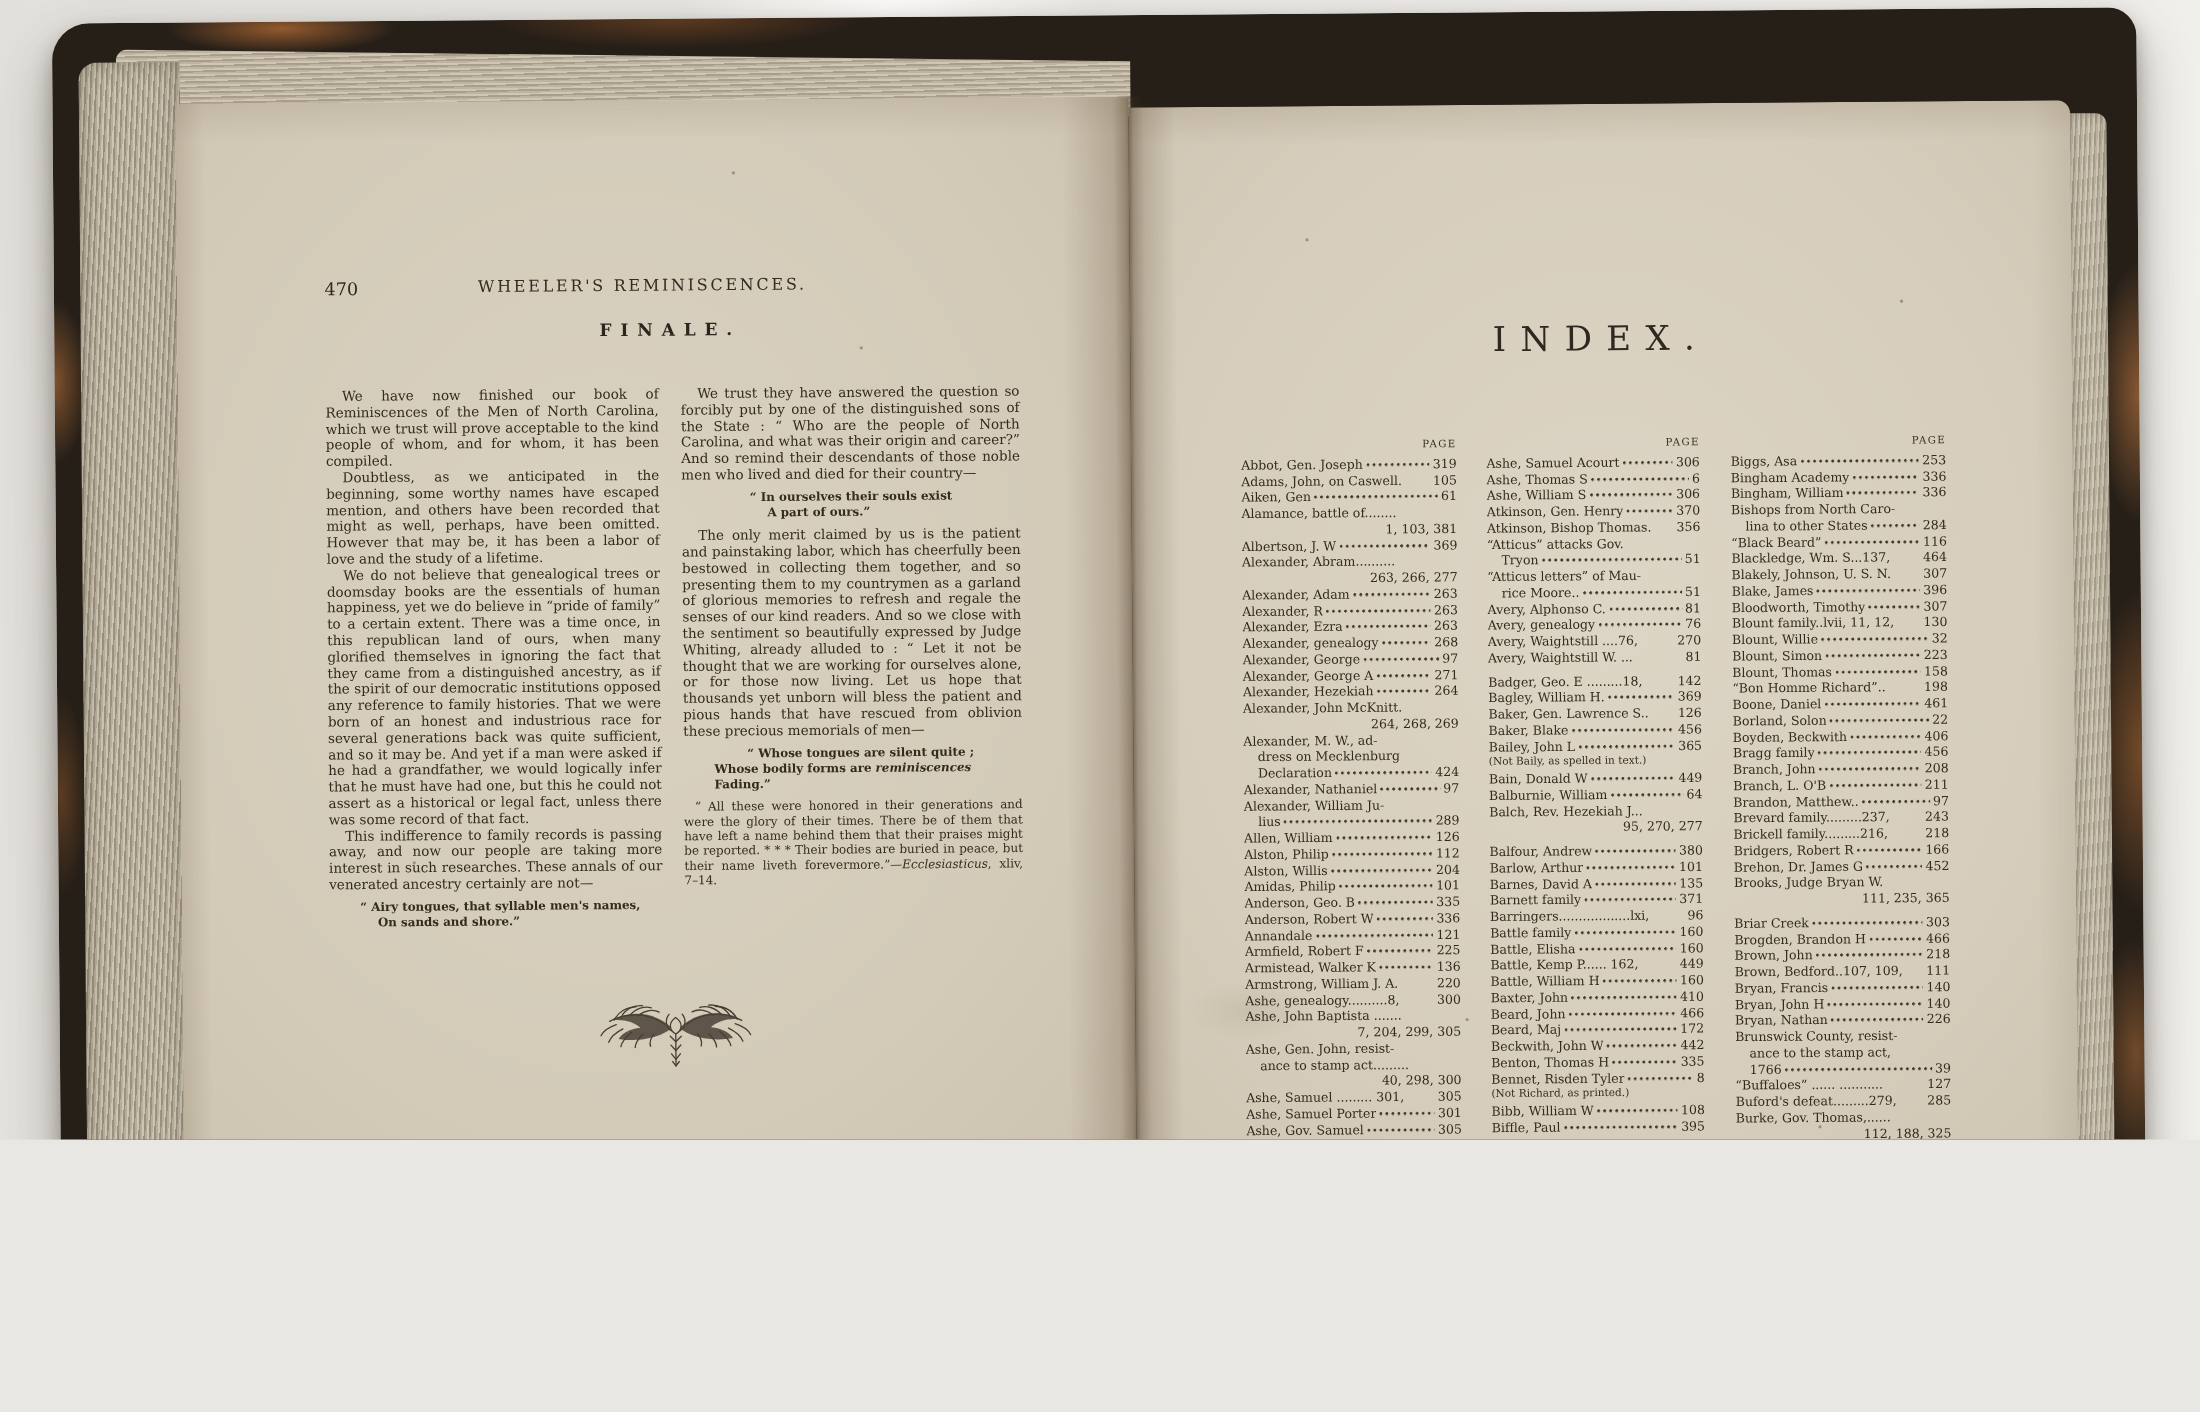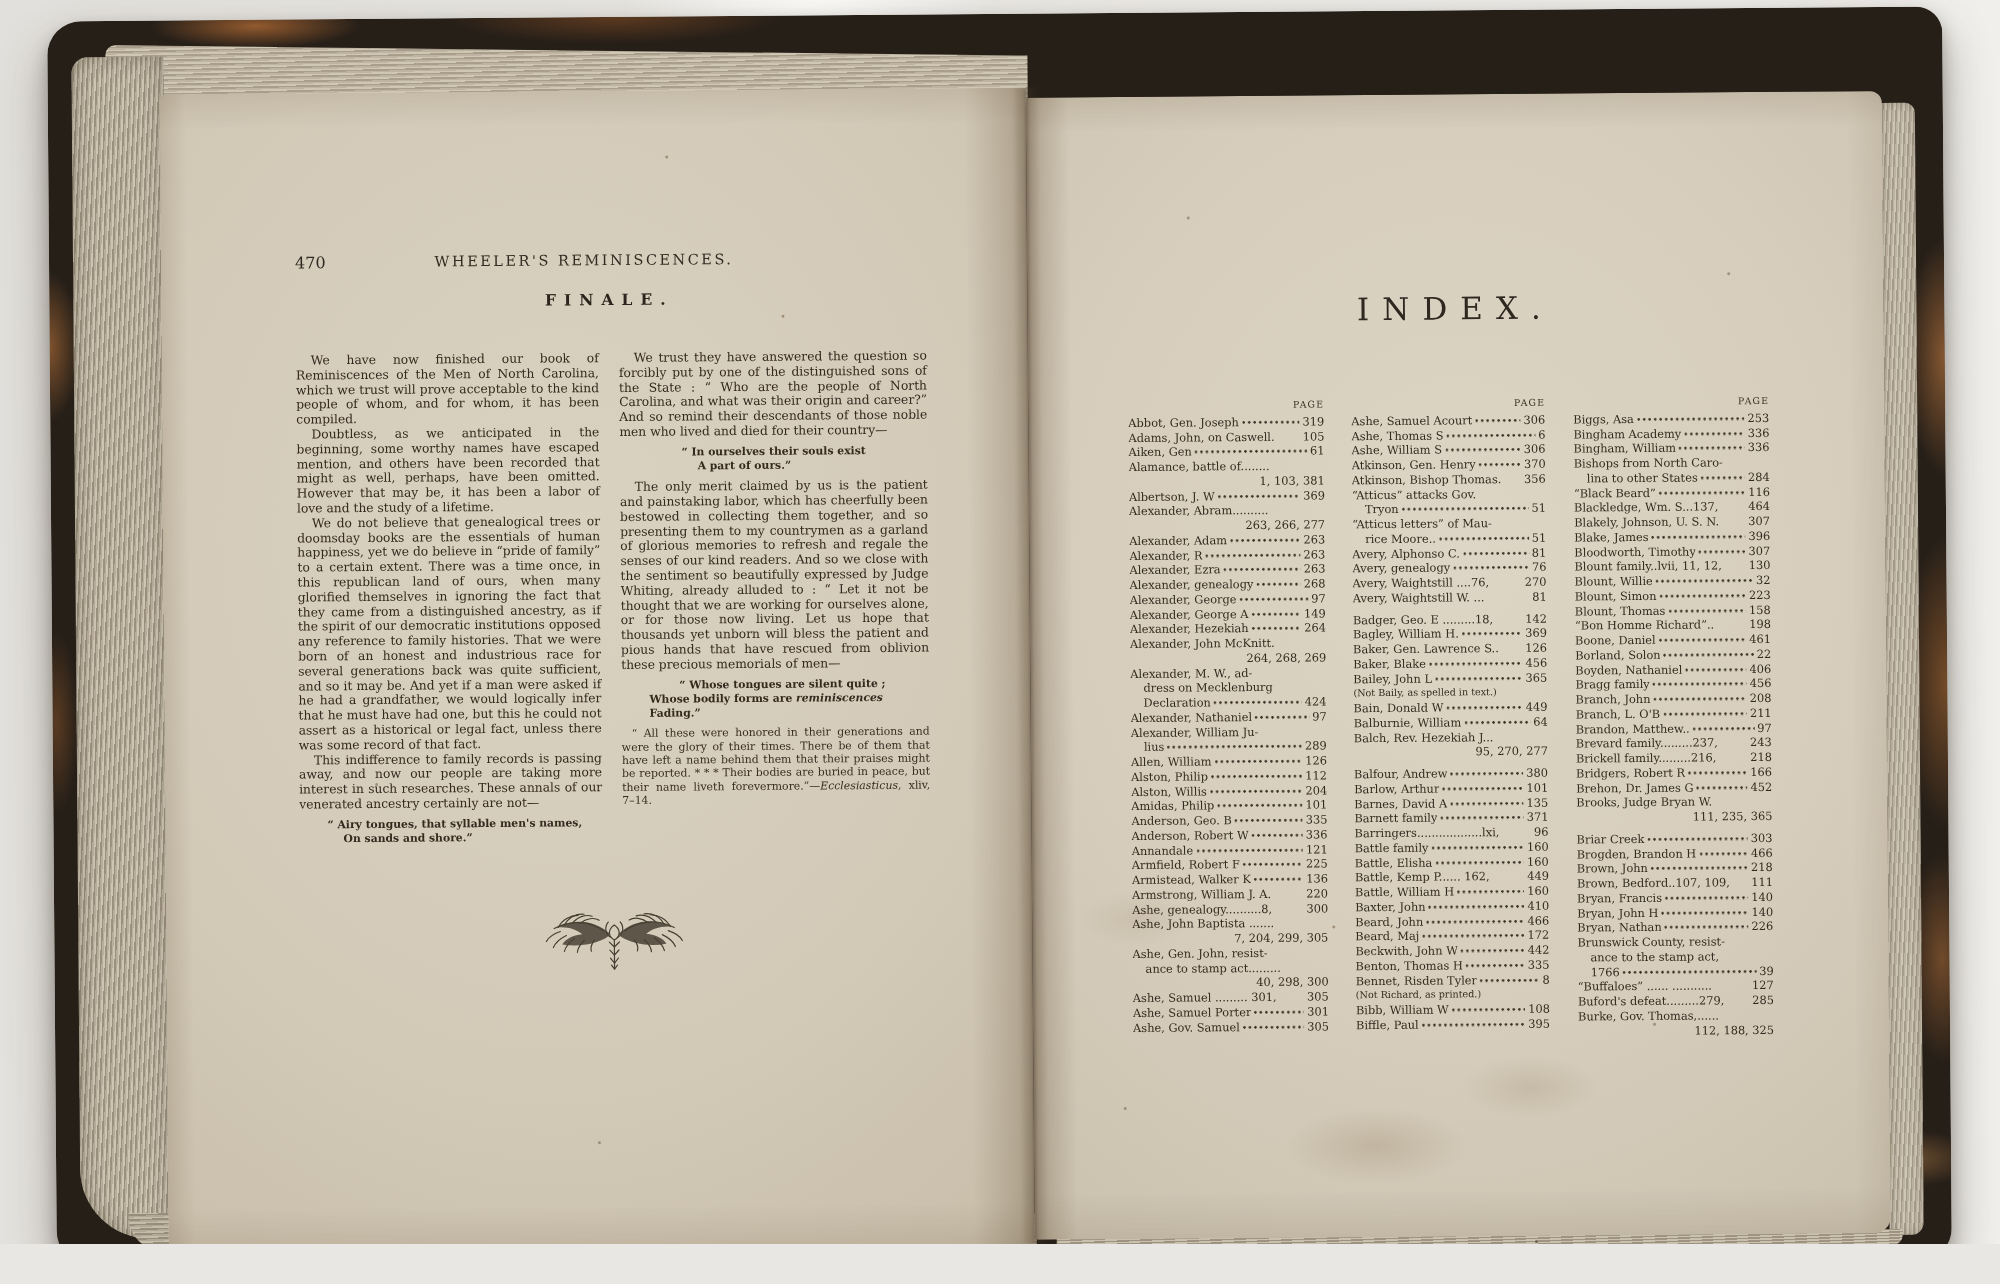--- a/index.html
+++ b/index.html
@@ -1,17 +1,17 @@
 <!DOCTYPE html>
 <html><head>
 <meta charset="utf-8">
 <style>
   html,body{margin:0;padding:0;}
   body{width:2000px;height:1284px;overflow:hidden;background:#e9e7e3;}
-  .scene{position:relative;width:2000px;height:1244px;overflow:hidden;
+  .scene{position:relative;width:2000px;height:1036px;overflow:hidden;
     background:linear-gradient(100deg,#e2e0dc 0%,#e9e7e3 40%,#efeeeb 75%,#f1f0ed 100%);
     font-family:"DejaVu Serif", serif;}
   .scene .glow{position:absolute;left:620px;top:-30px;width:380px;height:170px;
     background:radial-gradient(ellipse at 50% 10%, rgba(253,253,251,0.95), rgba(253,253,251,0) 70%);}
   .book{position:absolute;left:52px;top:14px;width:1895px;height:1252px;transform:rotate(-0.45deg);}
   .cover{position:absolute;inset:0;border-radius:34px 26px 30px 44px;
     background:
       radial-gradient(150px 32px at 11% 0.5%, rgba(152,93,47,0.95), rgba(152,93,47,0) 70%),
       radial-gradient(240px 38px at 30% 0%, rgba(122,72,36,0.65), rgba(122,72,36,0) 70%),
       radial-gradient(40px 100px at 0% 26%, rgba(150,95,50,0.8), rgba(150,95,50,0) 75%),
@@ -229,21 +229,21 @@
             <span class="p">268</span>
           </div>
           <div class="irow">
             <span class="t">Alexander, George</span>
             <span class="lead"></span>
             <span class="p">97</span>
           </div>
           <div class="irow">
             <span class="t">Alexander, George A</span>
             <span class="lead"></span>
-            <span class="p">149</span>
+            <span class="p">271</span>
           </div>
           <div class="irow">
             <span class="t">Alexander, Hezekiah</span>
             <span class="lead"></span>
             <span class="p">264</span>
           </div>
           <div class="irow">
             <span class="t">Alexander, John McKnitt.</span>
           </div>
           <div class="irow">
@@ -644,21 +644,21 @@
             <span class="t">Boone, Daniel</span>
             <span class="lead"></span>
             <span class="p">461</span>
           </div>
           <div class="irow">
             <span class="t">Borland, Solon</span>
             <span class="lead"></span>
             <span class="p">22</span>
           </div>
           <div class="irow">
-            <span class="t">Boyden, Nathaniel</span>
+            <span class="t">Boyden, Beckwith</span>
             <span class="lead"></span>
             <span class="p">406</span>
           </div>
           <div class="irow">
             <span class="t">Bragg family</span>
             <span class="lead"></span>
             <span class="p">456</span>
           </div>
           <div class="irow">
             <span class="t">Branch, John</span>

